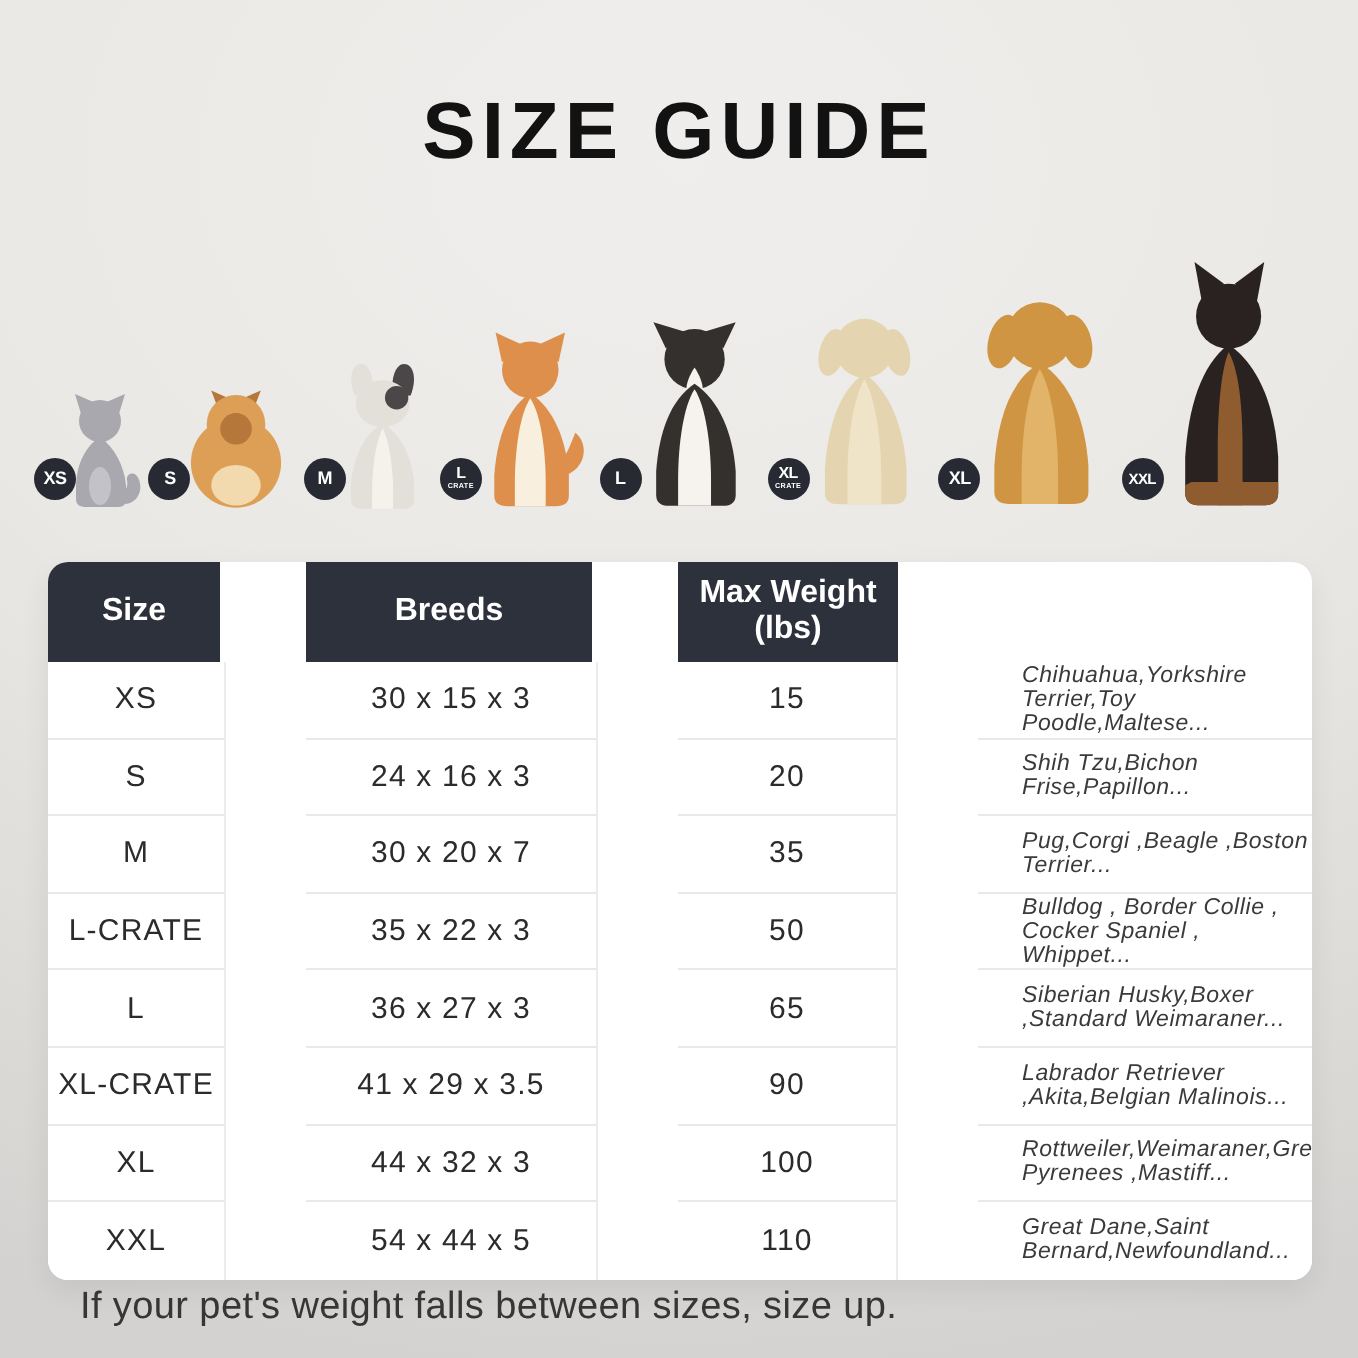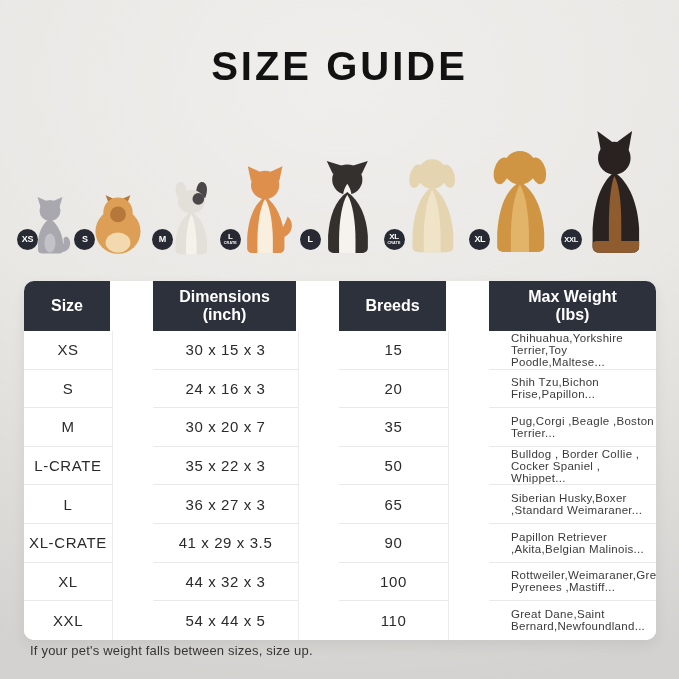--- a/index.html
+++ b/index.html
@@ -58,26 +58,26 @@
   .tbody .trow .cell{
     height:38.6px; display:flex; align-items:center; justify-content:center;
     font-size:15px; letter-spacing:0.6px; color:#2b2b2b;
     border-right:1px solid #ececec; border-bottom:1px solid #e9e9e9;
     background:#fff;
   }
   .tbody .trow .cell:last-child{ border-right:none; }
   .tbody .trow:last-child .cell{ border-bottom:none; }
   .tbody .cell.breeds{
     justify-content:flex-start; padding-left:22px;
-    font-size:11.5px; letter-spacing:0.3px; color:#3a3a3a;
+    font-size:11.5px; letter-spacing:0.3px; color:#3a3a3a;font-style:italic;
   }
   
   .footnote{
-    position:absolute; left:30px; top:643px;
-    font-size:13px; color:#363636; letter-spacing:0.2px;
+    position:absolute; left:40px; top:643px;
+    font-size:19px; color:#363636; letter-spacing:0.2px;
   }
 </style>
 </head>
 <body>
 
 <div class="page" data-name="size-guide-page">
 
   <h1 class="title" data-name="page-title">SIZE GUIDE</h1>
 
   <div class="animals" data-name="pet-size-lineup">
@@ -201,24 +201,20 @@
     </div>
 
   </div>
 
   <div class="size-table" data-name="size-table">
     <div class="thead" data-name="size-table-header">
       <div class="trow">
         <div class="cell" data-name="header-size">
             <span data-name="header-size-label">Size</span>
           </div>
-        <div class="cell" data-name="header-dimensions">
-            <span data-name="header-dimensions-label">Dimensions</span>
-            <span data-name="header-dimensions-unit">(inch)</span>
-          </div>
         <div class="cell" data-name="header-breeds">
             <span data-name="header-breeds-label">Breeds</span>
           </div>
         <div class="cell" data-name="header-max-weight">
             <span data-name="header-weight-label">Max Weight</span>
             <span data-name="header-weight-unit">(lbs)</span>
           </div>
       </div>
     </div>
     <div class="tbody" data-name="size-table-body">
@@ -249,21 +245,21 @@
       <div class="trow" data-name="table-row-l">
         <div class="cell" data-name="cell-size">L</div>
         <div class="cell" data-name="cell-dimensions">36 x 27 x 3</div>
         <div class="cell" data-name="cell-max-weight">65</div>
         <div class="cell breeds" data-name="cell-breeds">Siberian Husky,Boxer ,Standard Weimaraner...</div>
       </div>
       <div class="trow" data-name="table-row-xl-crate">
         <div class="cell" data-name="cell-size">XL-CRATE</div>
         <div class="cell" data-name="cell-dimensions">41 x 29 x 3.5</div>
         <div class="cell" data-name="cell-max-weight">90</div>
-        <div class="cell breeds" data-name="cell-breeds">Papillon Retriever ,Akita,Belgian Malinois...</div>
+        <div class="cell breeds" data-name="cell-breeds">Labrador Retriever ,Akita,Belgian Malinois...</div>
       </div>
       <div class="trow" data-name="table-row-xl">
         <div class="cell" data-name="cell-size">XL</div>
         <div class="cell" data-name="cell-dimensions">44 x 32 x 3</div>
         <div class="cell" data-name="cell-max-weight">100</div>
         <div class="cell breeds" data-name="cell-breeds">Rottweiler,Weimaraner,Great Pyrenees ,Mastiff...</div>
       </div>
       <div class="trow" data-name="table-row-xxl">
         <div class="cell" data-name="cell-size">XXL</div>
         <div class="cell" data-name="cell-dimensions">54 x 44 x 5</div>

